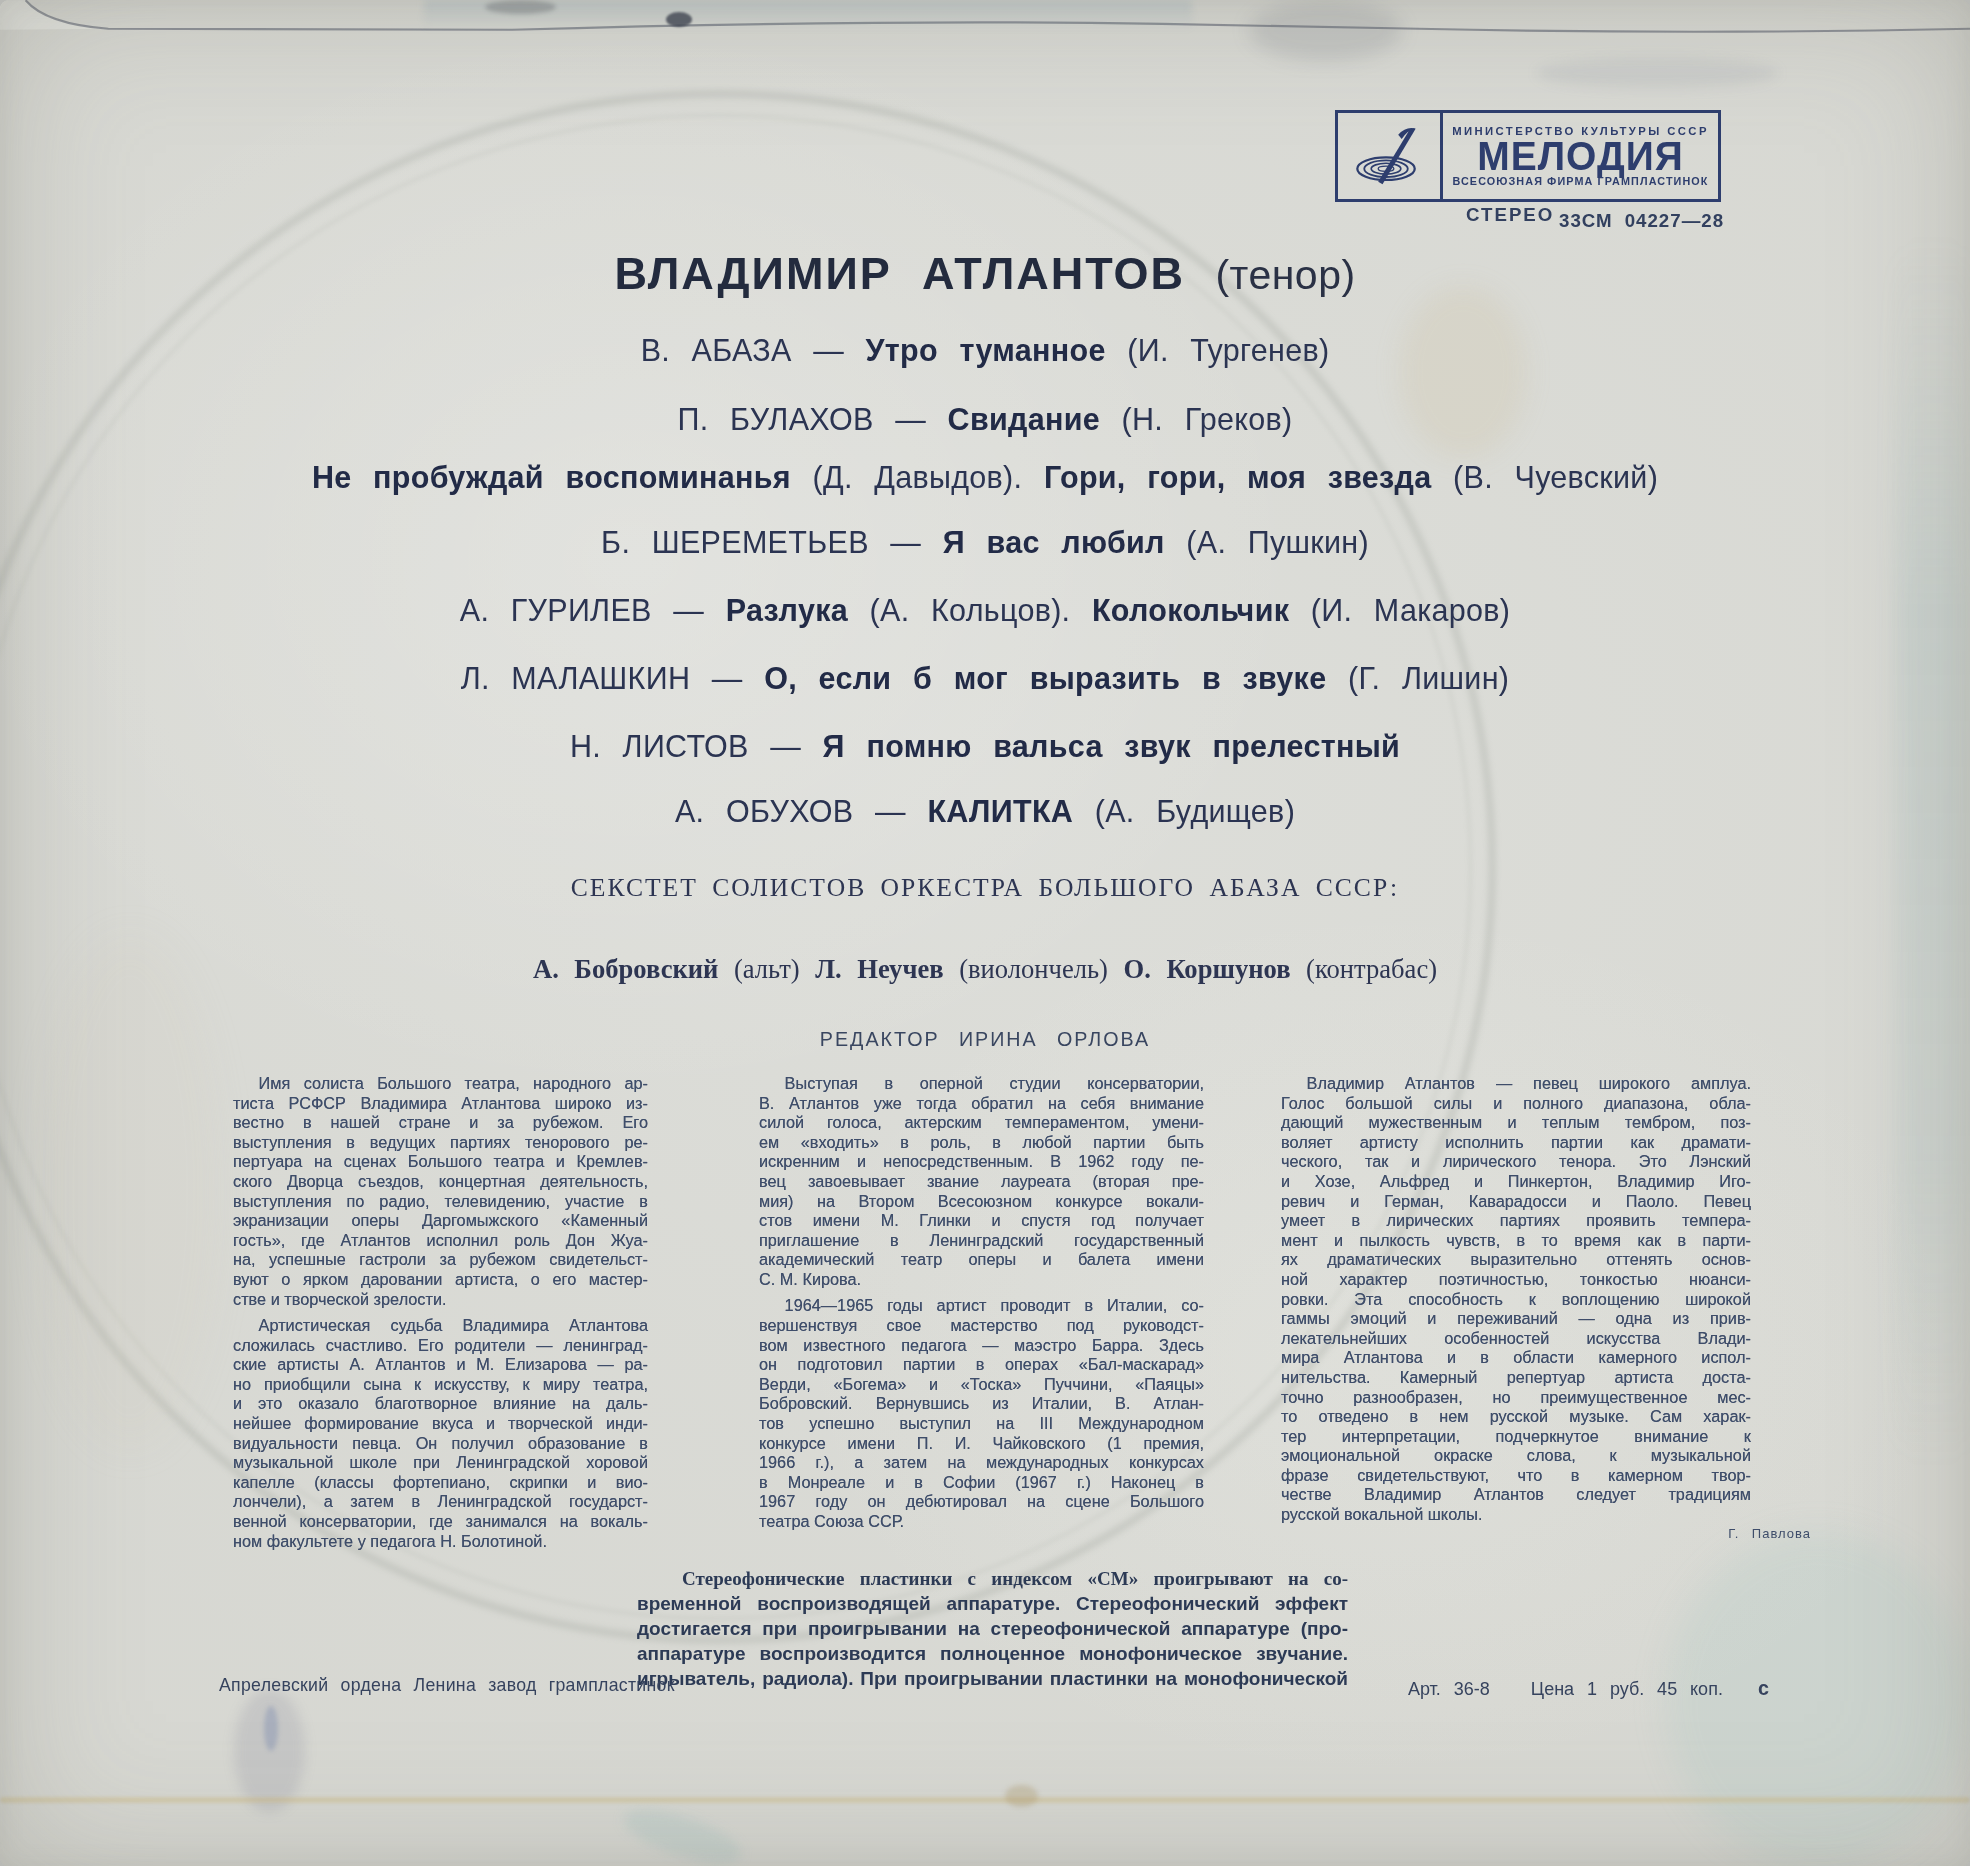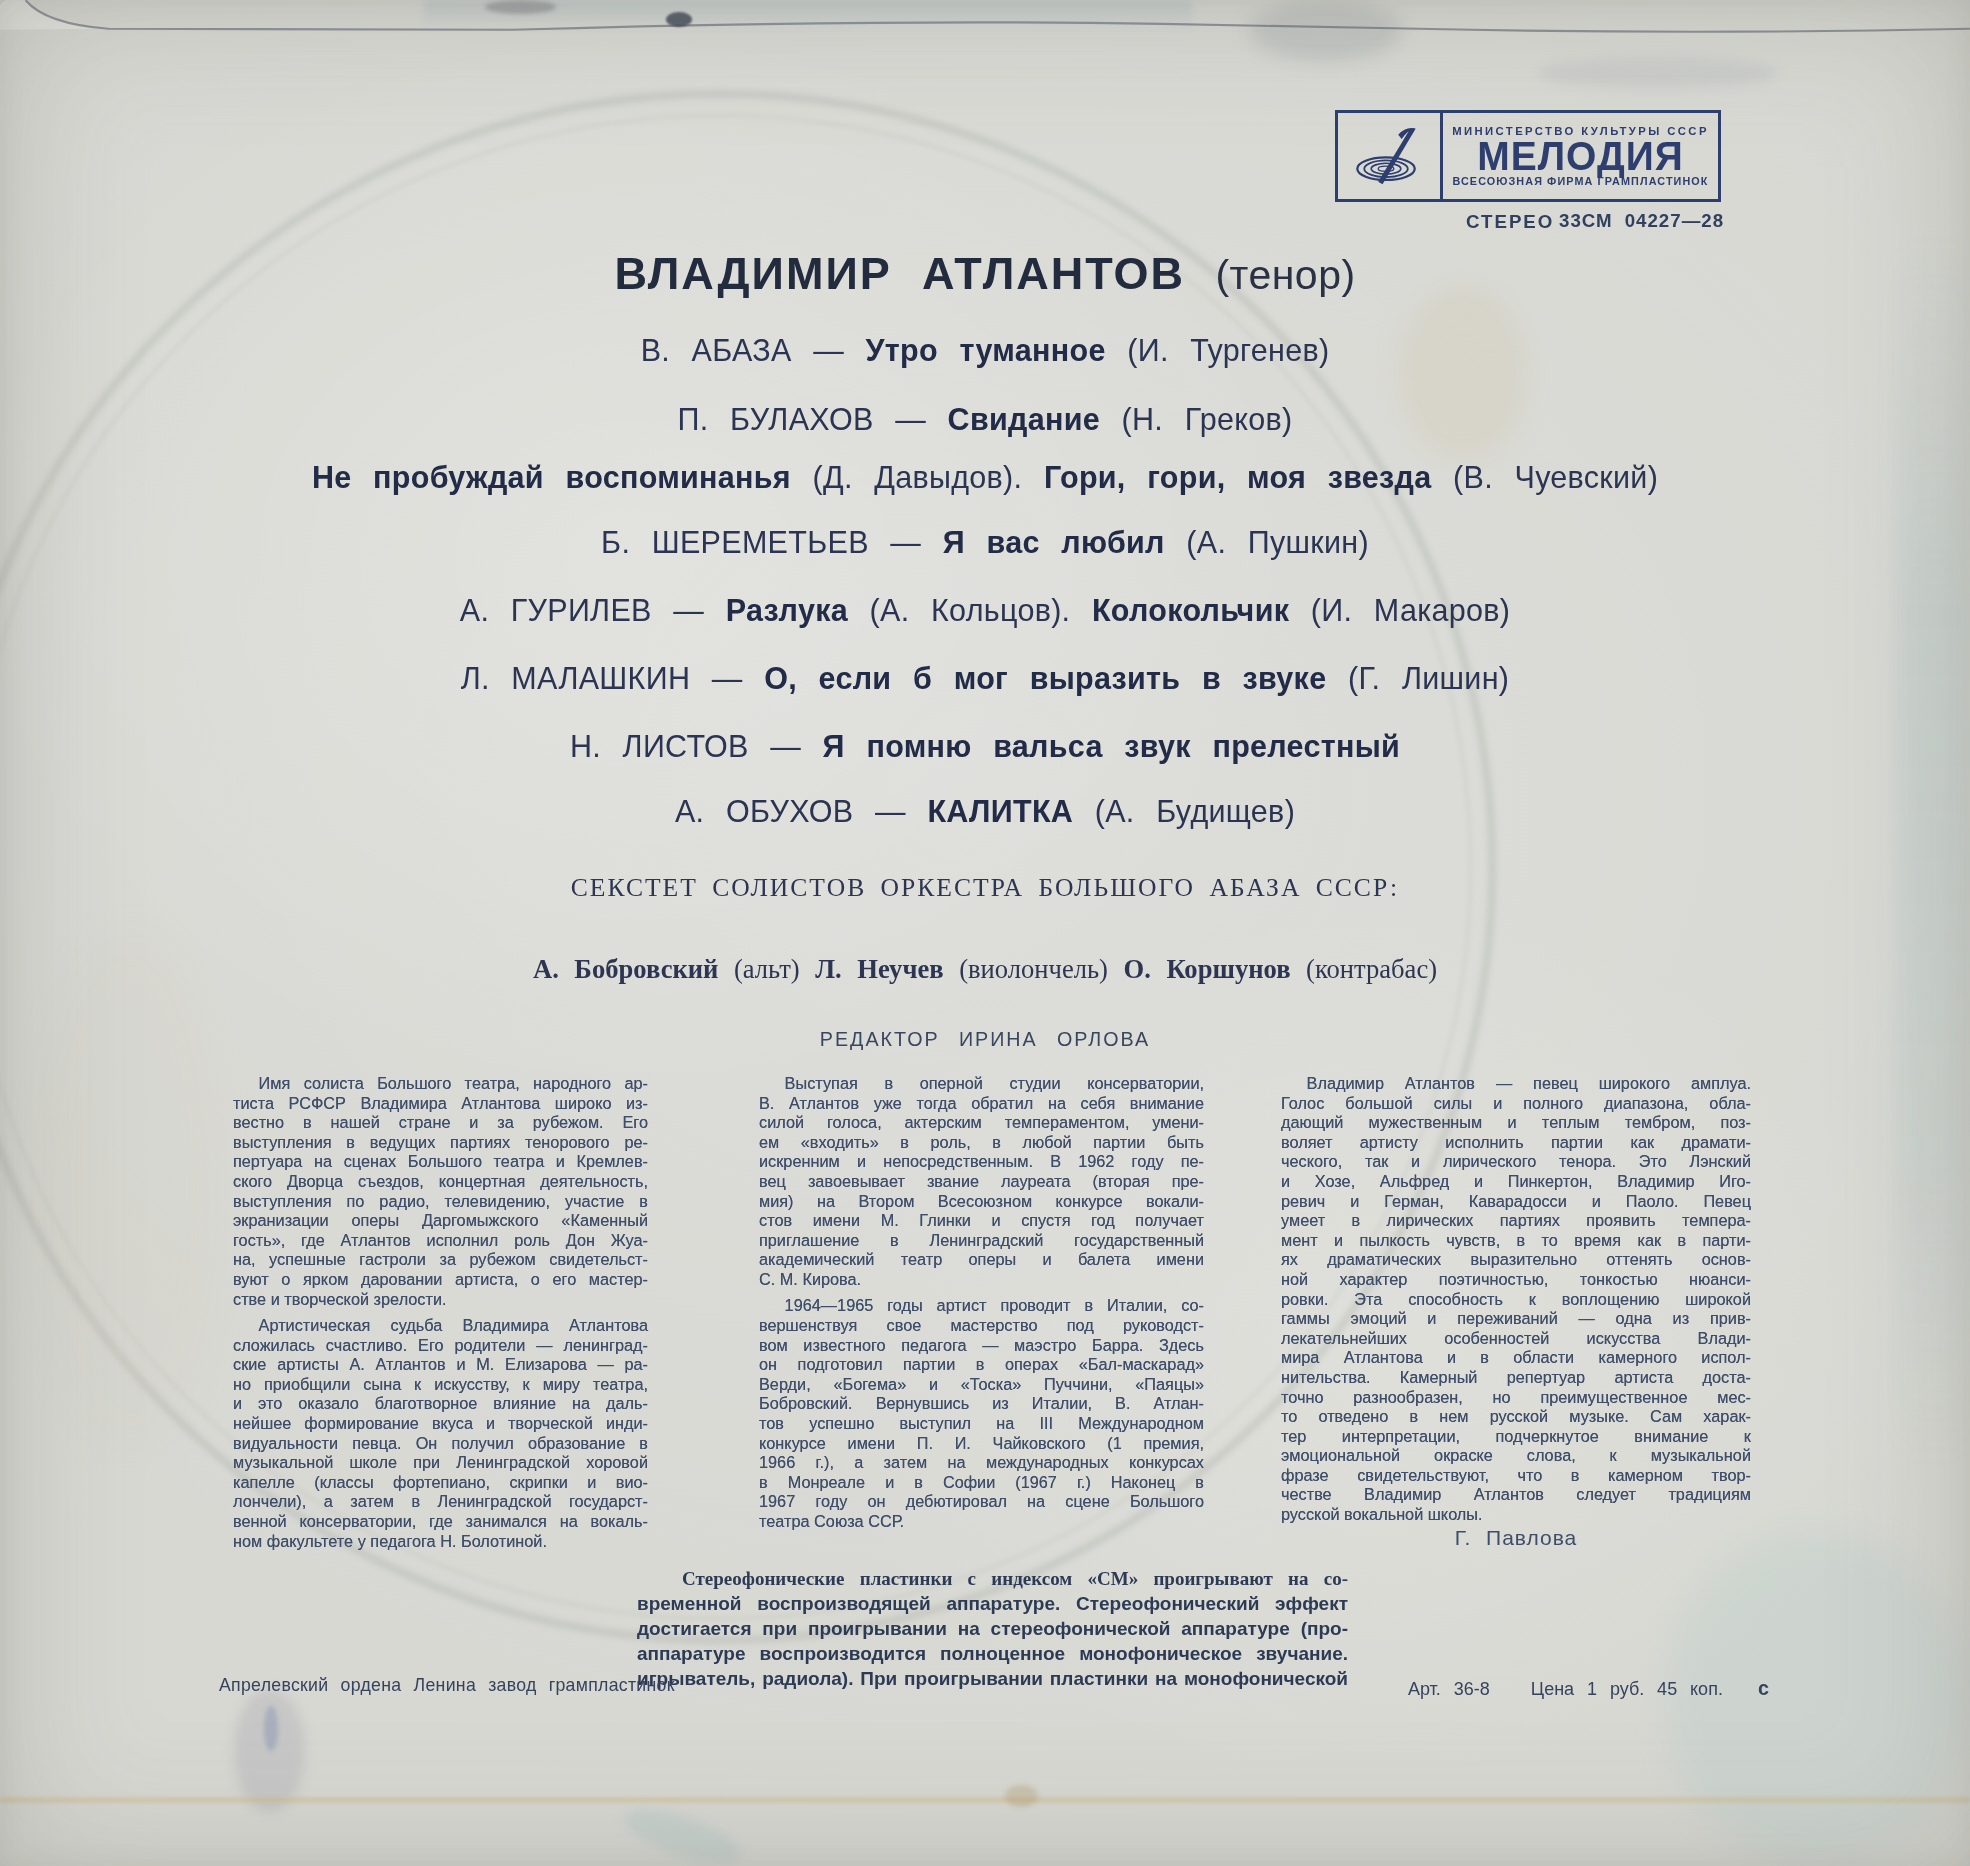--- a/index.html
+++ b/index.html
@@ -36,21 +36,21 @@
   .st-bluemark{left:264px;top:1706px;width:13.8px;height:45px;background:rgba(95,115,165,.28);filter:blur(2px);}
   .st-tealstreak{left:621px;top:1817px;width:123px;height:39px;background:rgba(130,180,175,.18);filter:blur(5.9px);transform:rotate(18deg);}
   .st-topright{left:1537px;top:57px;width:241px;height:31.5px;background:rgba(120,130,150,.12);filter:blur(5.9px);}
   
   #logo{left:1335px;top:110px;width:380px;height:86px;border:3px solid #2e3e6e;display:flex;color:#2e3e6e;}
   #logo .emblem-cell{width:102px;border-right:3px solid #2e3e6e;display:flex;align-items:center;justify-content:center;}
   #logo .text-cell{flex:1;display:flex;flex-direction:column;align-items:center;justify-content:center;padding:2px 3.9px;}
   .ministry{font-size:11.3px;font-weight:700;letter-spacing:2.4px;white-space:nowrap;}
   .brand{font-size:39px;font-weight:700;letter-spacing:1px;line-height:.95;transform:scaleY(1.04);white-space:nowrap;}
   .firm{font-size:10.8px;font-weight:700;letter-spacing:1.1px;white-space:nowrap;}
-  .stereo-label{left:1466px;top:211px;font-size:18.7px;font-weight:600;letter-spacing:2px;color:#32405f;}
+  .stereo-label{left:1466px;top:204px;font-size:18.7px;font-weight:600;letter-spacing:2px;color:#32405f;}
   .catalog{left:1559px;top:210px;font-size:18.7px;font-weight:600;letter-spacing:1px;word-spacing:5.9px;color:#32405f;}
   
   #title{left:0;right:0;top:248px;text-align:center;color:#232b3e;font-size:45px;font-weight:700;letter-spacing:2px;word-spacing:15.8px;white-space:nowrap;}
   #title .voice{font-weight:400;font-size:41px;letter-spacing:0.5px;word-spacing:3.9px;color:#2a3145;}
   .track{left:0;right:0;text-align:center;font-size:30.5px;color:#2b3452;word-spacing:12.8px;letter-spacing:0.3px;white-space:nowrap;}
   .track .b,#t-rows .b{font-weight:700;color:#222b47;}
   
   .serifline{left:0;right:0;text-align:center;font-family:"Liberation Serif",serif;color:#2d3552;white-space:nowrap;}
   #ens-heading{top:873px;font-size:25.6px;letter-spacing:2px;word-spacing:5.9px;}
   .ens-members{font-size:26.6px;word-spacing:8.9px;}
@@ -62,21 +62,21 @@
   #editor{top:1028px;}
   
   .bio{position:absolute;top:1074px;font-size:16.3px;line-height:19.6px;color:#3e4d6a;text-shadow:0 0 0.3px rgba(62,77,106,.8);}
   #col1{left:233px;width:415px;}
   #col2{left:759px;width:445px;}
   #col3{left:1281px;width:470px;}
   .jline{text-align:justify;text-align-last:justify;}
   .bio .jline.last{text-align-last:left;}
   .bio .jline.ind{text-indent:25.6px;}
   .jline.pgap{margin-top:6.9px;}
-  #signature{left:1281px;top:1526px;width:470px;text-align:center;font-size:21px;letter-spacing:1px;word-spacing:7.9px;color:#3e4d6a;}
+  #signature{left:1341px;top:1526px;width:470px;text-align:right;font-size:13px;letter-spacing:1px;word-spacing:7.9px;color:#3e4d6a;}
   
   #notice{left:637px;top:1566px;width:711px;font-size:19px;font-weight:700;line-height:25px;color:#2c3a55;}
   #notice .jline{text-align-last:justify;}
   #notice .jline.ind{text-indent:45px;font-family:Liberation Serif, serif;}
   
   #plant{left:219px;top:1675px;font-size:17.7px;word-spacing:6.9px;letter-spacing:0.3px;color:#36435e;white-space:nowrap;}
   #footer-right{left:1408px;top:1677px;display:flex;align-items:baseline;font-size:18px;word-spacing:7.9px;color:#36435e;white-space:nowrap;}
   #footer-right .price{margin-left:41px;}
   #footer-right .cletter{margin-left:35px;font-weight:700;font-size:19.7px;}
   svg.overlay{position:absolute;inset:0;pointer-events:none;}

